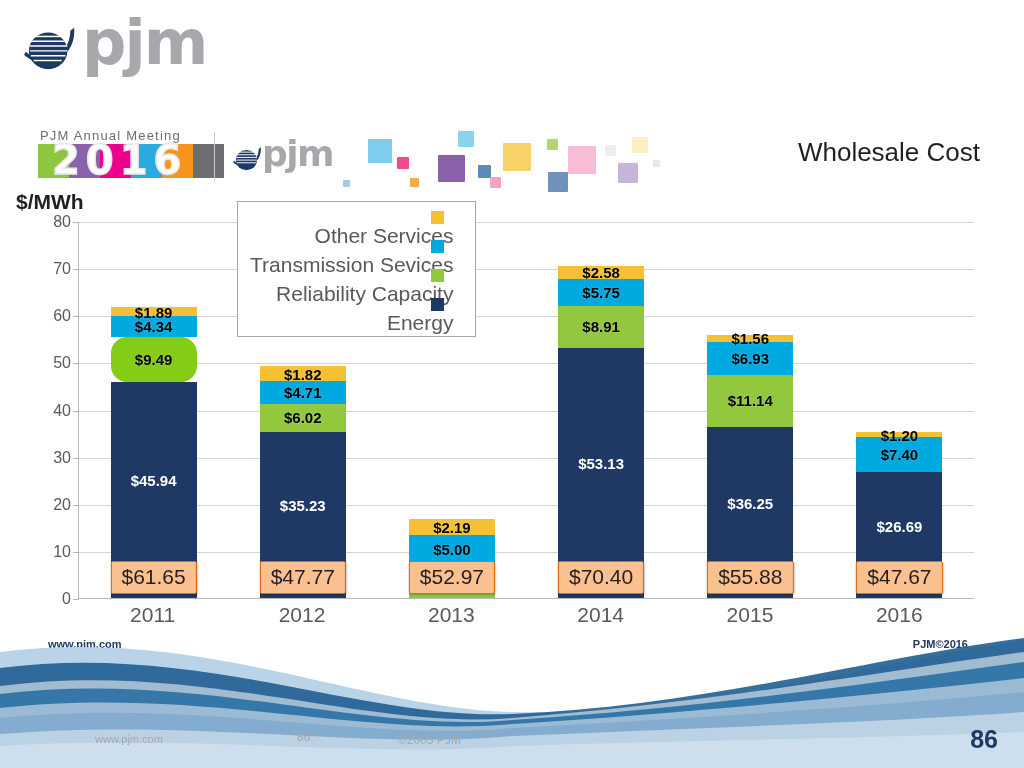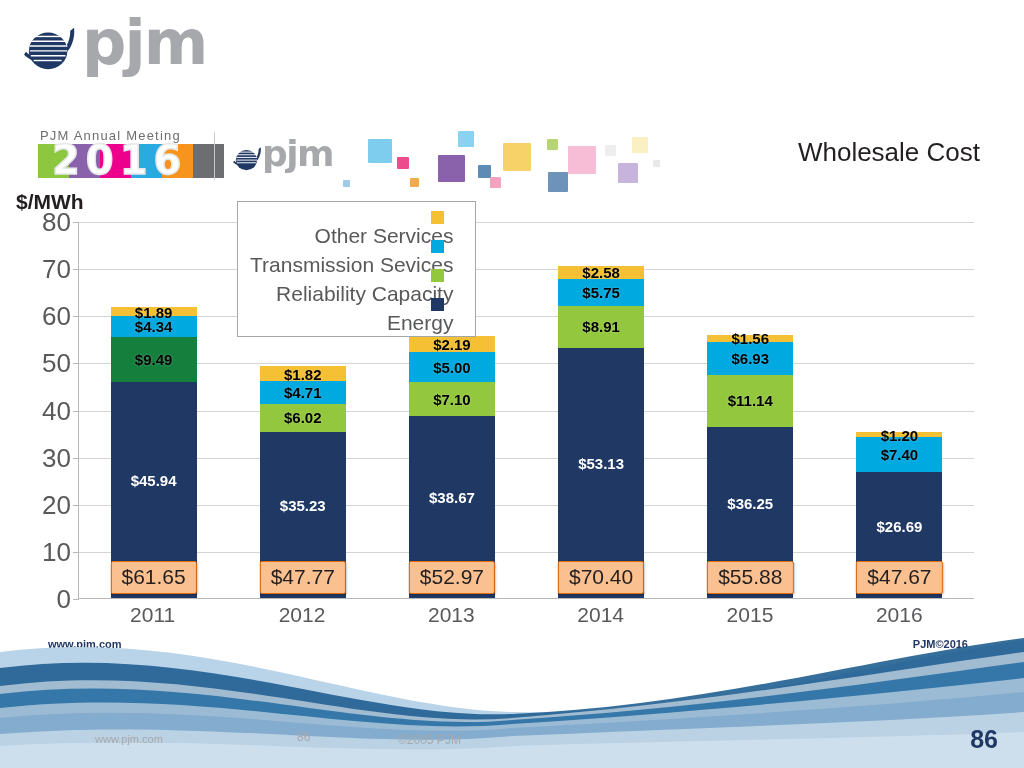--- a/index.html
+++ b/index.html
@@ -66,21 +66,21 @@
   .plot {
     position: absolute; left: 78px; top: 8px;
     width: 896px; height: 377px;
     border-left: 1.5px solid #b8b8b8;
     border-bottom: 1.5px solid #b8b8b8;
   }
   .grid { position: absolute; left: 0; width: 100%; height: 1px; background: #d4d4d4; }
   .tick {
     position: absolute; right: 100%; margin-right: 8px;
     transform: translateY(-50%);
-    font-size: 26px; color: #58595b; white-space: nowrap;
+    font-size: 16px; color: #58595b; white-space: nowrap;
   }
   .tickmark { position: absolute; left: -6px; width: 6px; height: 1px; background: #b8b8b8; }
 
   .bars { position: absolute; left: 0; bottom: 0; width: 100%; height: 100%; display: flex; }
   .barcol { flex: 1; position: relative; display: flex; justify-content: center; }
   .stack { position: absolute; bottom: 0; width: 86px; display: flex; flex-direction: column-reverse; }
   .seg { position: relative; width: 100%; display: flex; align-items: center; justify-content: center; }
   .seg span {
     font-size: 15px; font-weight: bold; white-space: nowrap;
     text-shadow: 0 0 2px rgba(255,255,255,.35);
@@ -222,21 +222,21 @@
           <div class="grid" style="top: 377px; background: transparent;"></div>
           <div class="tick" style="top: 377px;">0</div>
           <div class="tickmark" style="top: 377px;"></div>
         </div>
       <div class="bars" id="bars">
           <div class="barcol">
             <div class="stack">
               <div class="seg dark" style="height: 216.492px; background: rgb(31, 56, 100);">
                 <span style="margin-bottom: 18px;">$45.94</span>
               </div>
-              <div class="seg" style="height: 44.7216px; background: #15803d;">
+              <div class="seg" style="height: 44.7216px; background: #84cc16; border-radius: 16px;">
                 <span>$9.49</span>
               </div>
               <div class="seg" style="height: 20.4522px; background: rgb(0, 169, 224);">
                 <span>$4.34</span>
               </div>
               <div class="seg thin" style="height: 8.90663px; background: rgb(245, 192, 51);">
                 <span>$1.89</span>
               </div>
             </div>
             <div class="totalbox">$61.65</div>
@@ -253,23 +253,20 @@
                 <span>$4.71</span>
               </div>
               <div class="seg thin" style="height: 15px; background: rgb(245, 192, 51);">
                 <span>$1.82</span>
               </div>
             </div>
             <div class="totalbox">$47.77</div>
           </div>
           <div class="barcol">
             <div class="stack">
-              <div class="seg dark" style="height: 182.232px; background: rgb(31, 56, 100);">
-                <span style="margin-bottom: 18px;">$38.67</span>
-              </div>
               <div class="seg" style="height: 33.4587px; background: rgb(147, 200, 62);">
                 <span>$7.10</span>
               </div>
               <div class="seg" style="height: 30px; background: rgb(0, 169, 224); justify-content: center;">
                 <span>$5.00</span>
               </div>
               <div class="seg thin" style="height: 16px; background: rgb(245, 192, 51);">
                 <span>$2.19</span>
               </div>
             </div>

